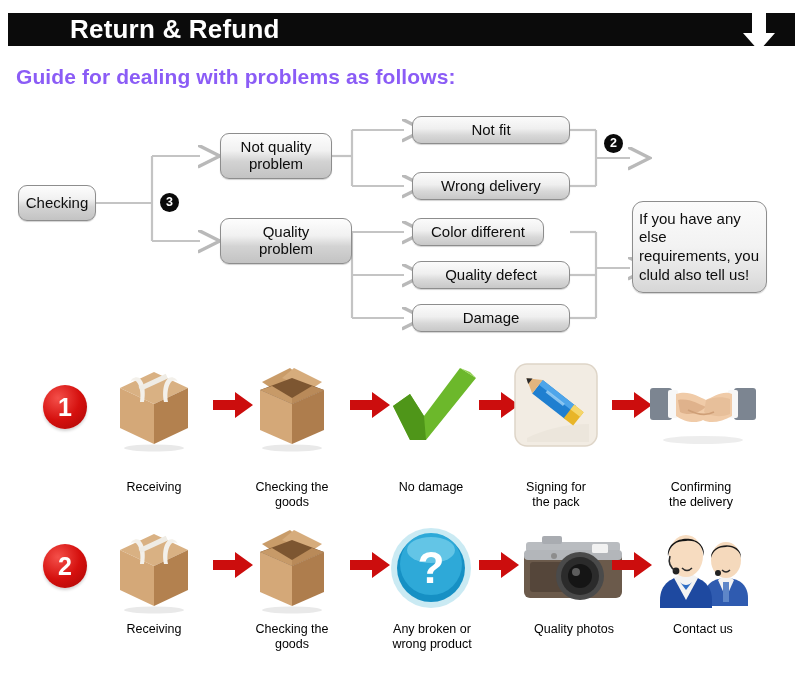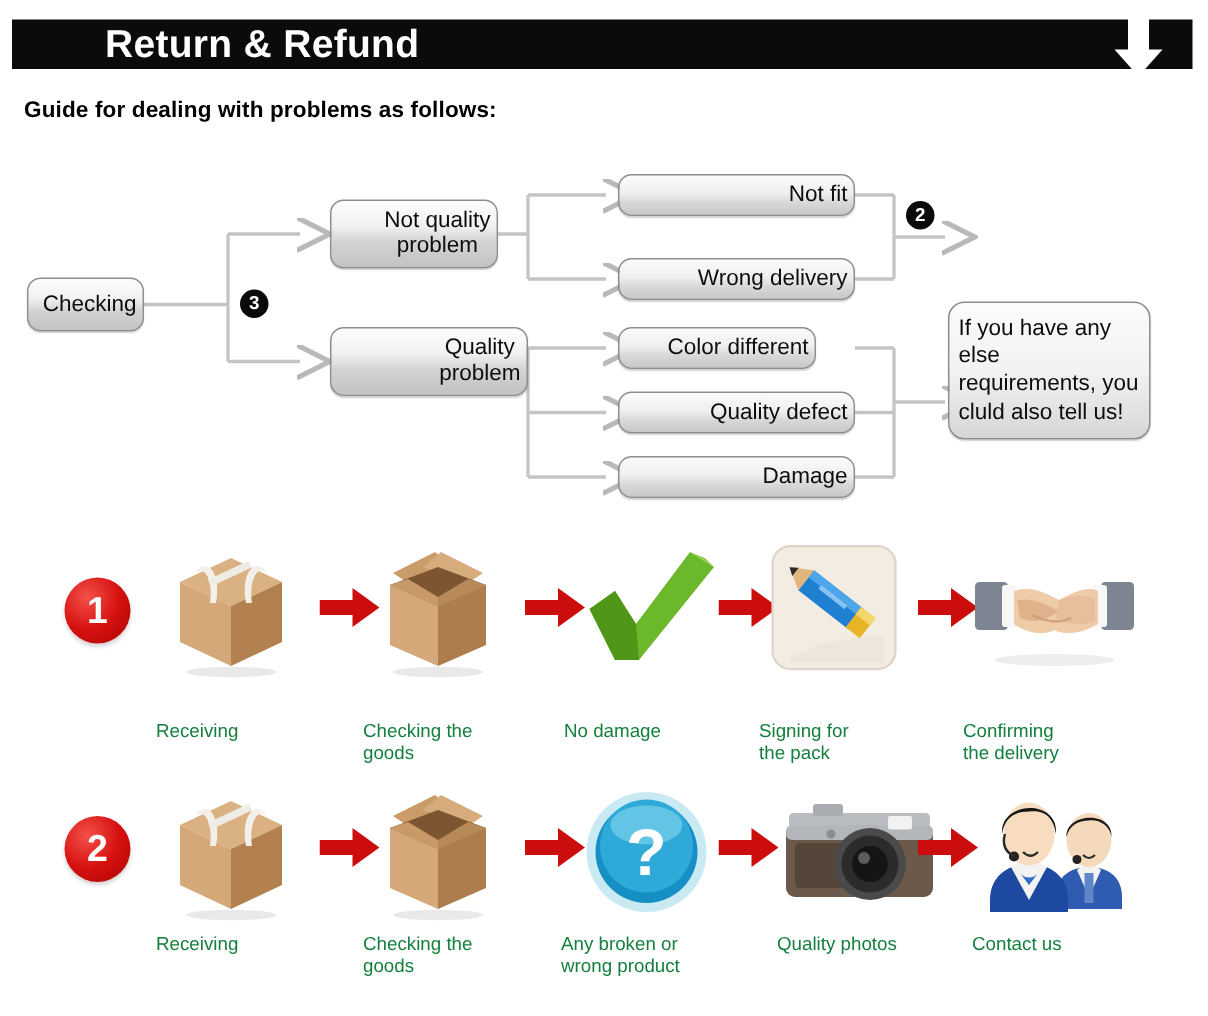--- a/index.html
+++ b/index.html
@@ -16,35 +16,35 @@
   }
   #header-title{
     left:70px;top:14px;height:32px;line-height:31px;
     font-size:26px;font-weight:bold;color:#ffffff;letter-spacing:.2px;
     font-family:"Liberation Sans","DejaVu Sans",sans-serif;
   }
   #header-arrow{
     left:737px;top:9px;width:44px;height:44px;
   }
   #guide-heading{
-    left:16px;top:65px;font-size:15px;font-weight:bold;color:#000000;
+    left:16px;top:65px;font-size:21px;font-weight:bold;color:#8b5cf6;
     letter-spacing:.1px;
   }
 
   
   #flow{left:0;top:108px;width:805px;height:238px;}
   #flow-svg{position:absolute;left:0;top:0;}
   .node{
     position:absolute;
     box-sizing:border-box;
     border:1px solid #8d8d8d;
     border-radius:9px;
     background:linear-gradient(to bottom,#fdfdfd 0%,#f1f1f1 38%,#d3d3d3 62%,#c3c3c3 100%);
     box-shadow:0 1px 1px rgba(0,0,0,.18);
-    display:flex;align-items:center;justify-content:flex-end;
+    display:flex;align-items:center;justify-content:center;
     text-align:center;
     font-size:15px;color:#0d0d0d;line-height:1.12;
     padding:1px 4px;
   }
   .node.flat{
     background:linear-gradient(to bottom,#fbfbfb 0%,#efefef 45%,#d8d8d8 70%,#c8c8c8 100%);
   }
   .node.note{
     background:linear-gradient(to bottom,#fbfbfb 0%,#f2f2f2 50%,#e2e2e2 80%,#d6d6d6 100%);
     justify-content:flex-start;text-align:left;
@@ -65,21 +65,21 @@
   .rnum{
     position:absolute;width:44px;height:44px;border-radius:50%;
     background:radial-gradient(circle at 34% 30%,#f4504a 0%,#d5100e 52%,#a80806 100%);
     color:#fff;font-size:25px;font-weight:bold;
     display:flex;align-items:center;justify-content:center;
     box-shadow:0 2px 3px rgba(0,0,0,.18);
   }
   .arrow-red{position:absolute;width:40px;height:30px;}
   .icon-slot{position:absolute;}
   .step-label{
-    position:absolute;text-align:left;font-size:12.5px;color:#15803d;
+    position:absolute;text-align:center;font-size:12.5px;color:#000000;
     line-height:1.22;
   }
 </style>
 </head>
 <body>
 
 <div class="abs" id="header-bar"></div>
 <div class="abs" id="header-title">Return &amp; Refund</div>
 <svg class="abs" id="header-arrow" viewBox="0 0 44 44">
   <polygon points="15,2 29,2 29,24 38,24 22,42 6,24 15,24" fill="#ffffff"></polygon>

